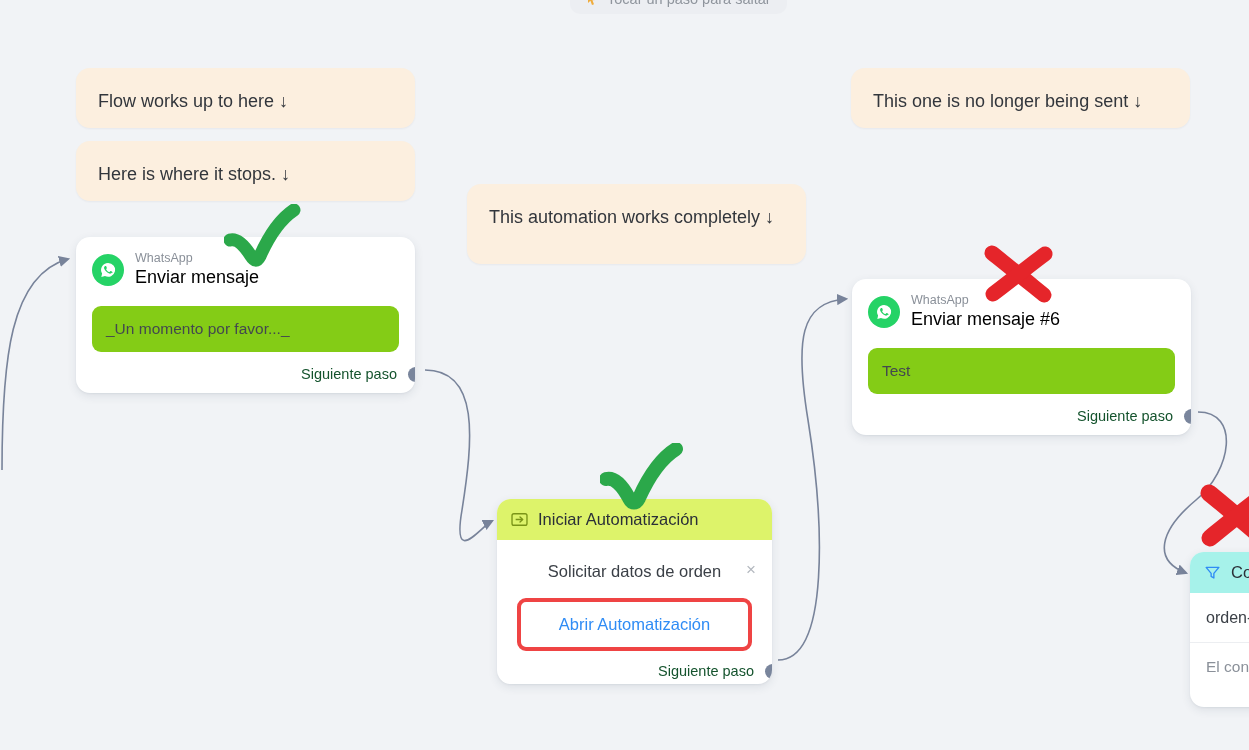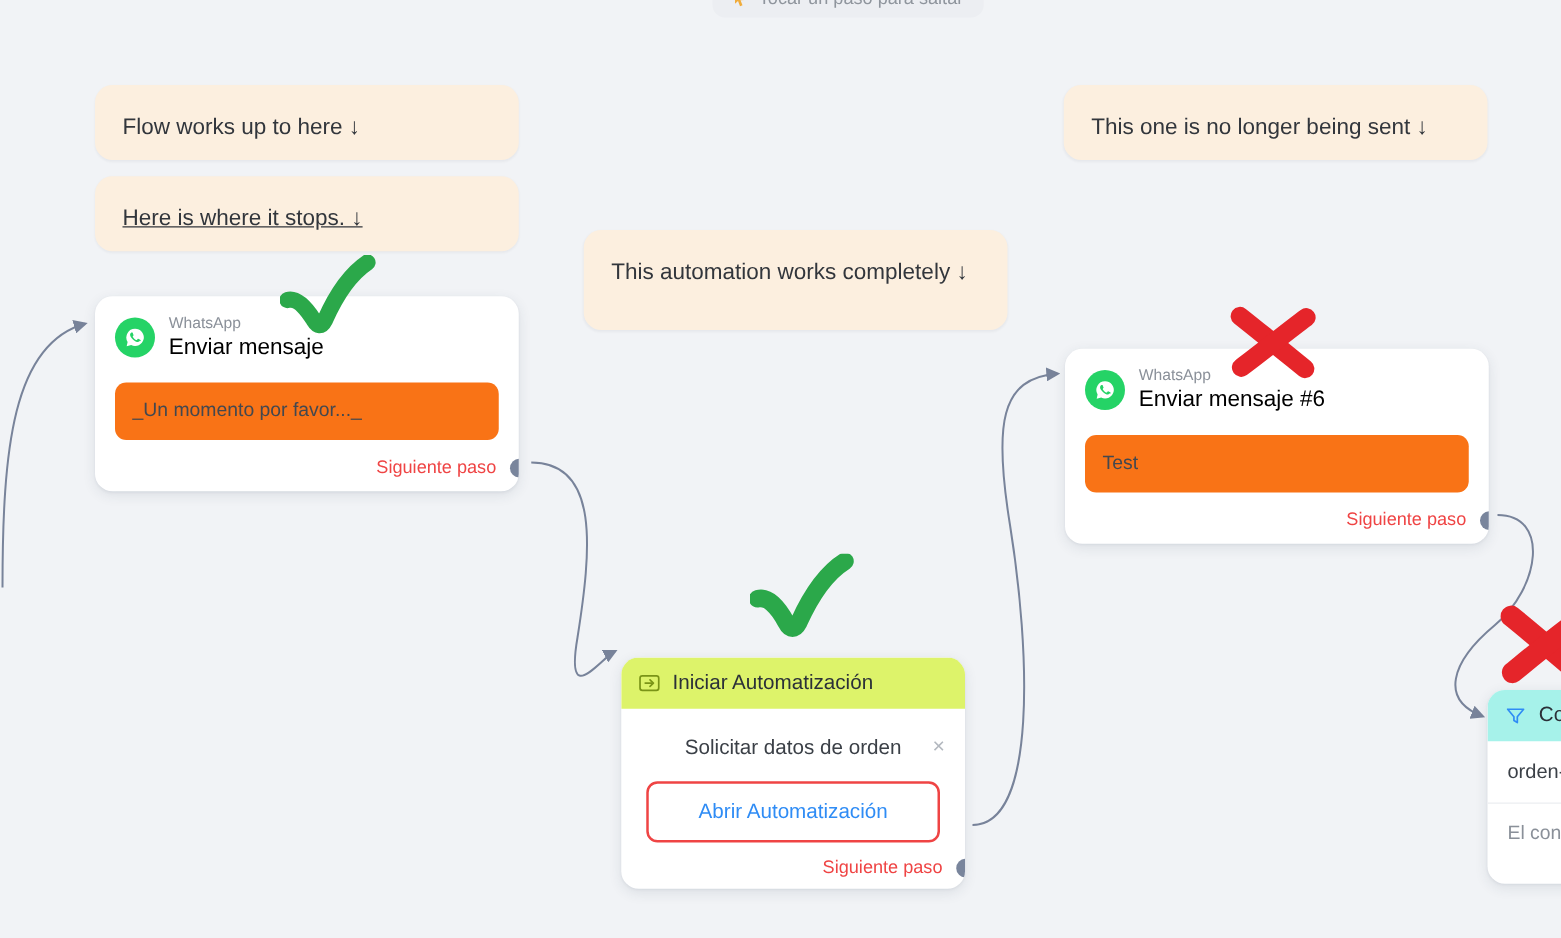--- a/index.html
+++ b/index.html
@@ -74,37 +74,37 @@
     margin-bottom: 1px;
   }
   .wa-action {
     font-size: 18px;
     color: #000000;
     line-height: 22px;
     white-space: nowrap;
   }
   .wa-body {
     margin: 12px 16px 0 16px;
-    background: #f97316;
+    background: #84cc16;
     border-radius: 9px;
     padding: 13px 14px;
     font-size: 15.5px;
     color: #43484f;
     line-height: 20px;
   }
   .next-row {
     display: flex;
     align-items: center;
     justify-content: flex-end;
     padding: 14px 0 14px 0;
     margin-right: -8px;
   }
   .next-label {
     font-size: 14.5px;
-    color: #ef4444;
+    color: #14532d;
     margin-right: 11px;
   }
   .port {
     width: 15px; height: 15px;
     border-radius: 50%;
     background: #79859c;
     flex: none;
   }
 
   
@@ -129,21 +129,21 @@
   .auto-close {
     position: absolute;
     right: 16px; top: 21px;
     font-size: 17px;
     color: #b3b8bf;
     line-height: 1;
     cursor: pointer;
   }
   .auto-btn {
     margin: 17px 20px 0 20px;
-    border: 2px solid #ef4444;
+    border: 4px solid #ef4444;
     border-radius: 9px;
     text-align: center;
     font-size: 16.5px;
     color: #2f8cf5;
     padding: 13px 0;
     background: #fff;
     cursor: pointer;
   }
 
   
@@ -213,21 +213,21 @@
         <path d="M2 1 L2 11 L4.4 8.8 L6 13 L8 12.2 L6.4 8.2 L9.6 8 Z" fill="#f0ac3c"></path>
       </svg>
     </span>
     <span>Tocar un paso para saltar</span>
   </div>
 
   <div class="note" style="left:76px; top:68px; width:339px; height:60px;">
     <span>Flow works up to here ↓</span>
   </div>
 
-  <div class="note" style="left:76px; top:141px; width:339px; height:60px;text-decoration:underline;">
+  <div class="note" style="left:76px; top:141px; width:339px; height:60px;">
     <span>Here is where it stops. ↓</span>
   </div>
 
   <div class="note" style="left:467px; top:184px; width:339px; height:80px;">
     <span>This automation works completely ↓</span>
   </div>
 
   <div class="note" style="left:851px; top:68px; width:339px; height:60px;">
     <span>This one is no longer being sent ↓</span>
   </div>
@@ -245,21 +245,21 @@
         <span class="wa-action">Enviar mensaje</span>
       </span>
     </div>
     <div class="wa-body">_Un momento por favor..._</div>
     <div class="next-row">
       <span class="next-label">Siguiente paso</span>
       <span class="port"></span>
     </div>
   </div>
 
-  <div class="card" style="left:497px; top:526px; width:275px; height:185px;">
+  <div class="card" style="left:497px; top:499px; width:275px; height:185px;">
     <div class="auto-head">
       <span class="hicon">
         <svg width="17" height="17" viewBox="0 0 20 20">
           <rect x="1.2" y="3.2" width="17.6" height="13.6" rx="2.2" fill="none" stroke="#7a9417" stroke-width="1.6"></rect>
           <path d="M5.5 10 H13" stroke="#7a9417" stroke-width="1.6" fill="none"></path>
           <path d="M10.6 7 L13.8 10 L10.6 13" stroke="#7a9417" stroke-width="1.6" fill="none" stroke-linejoin="round" stroke-linecap="round"></path>
         </svg>
       </span>
       <span class="htext">Iniciar Automatización</span>
     </div>

